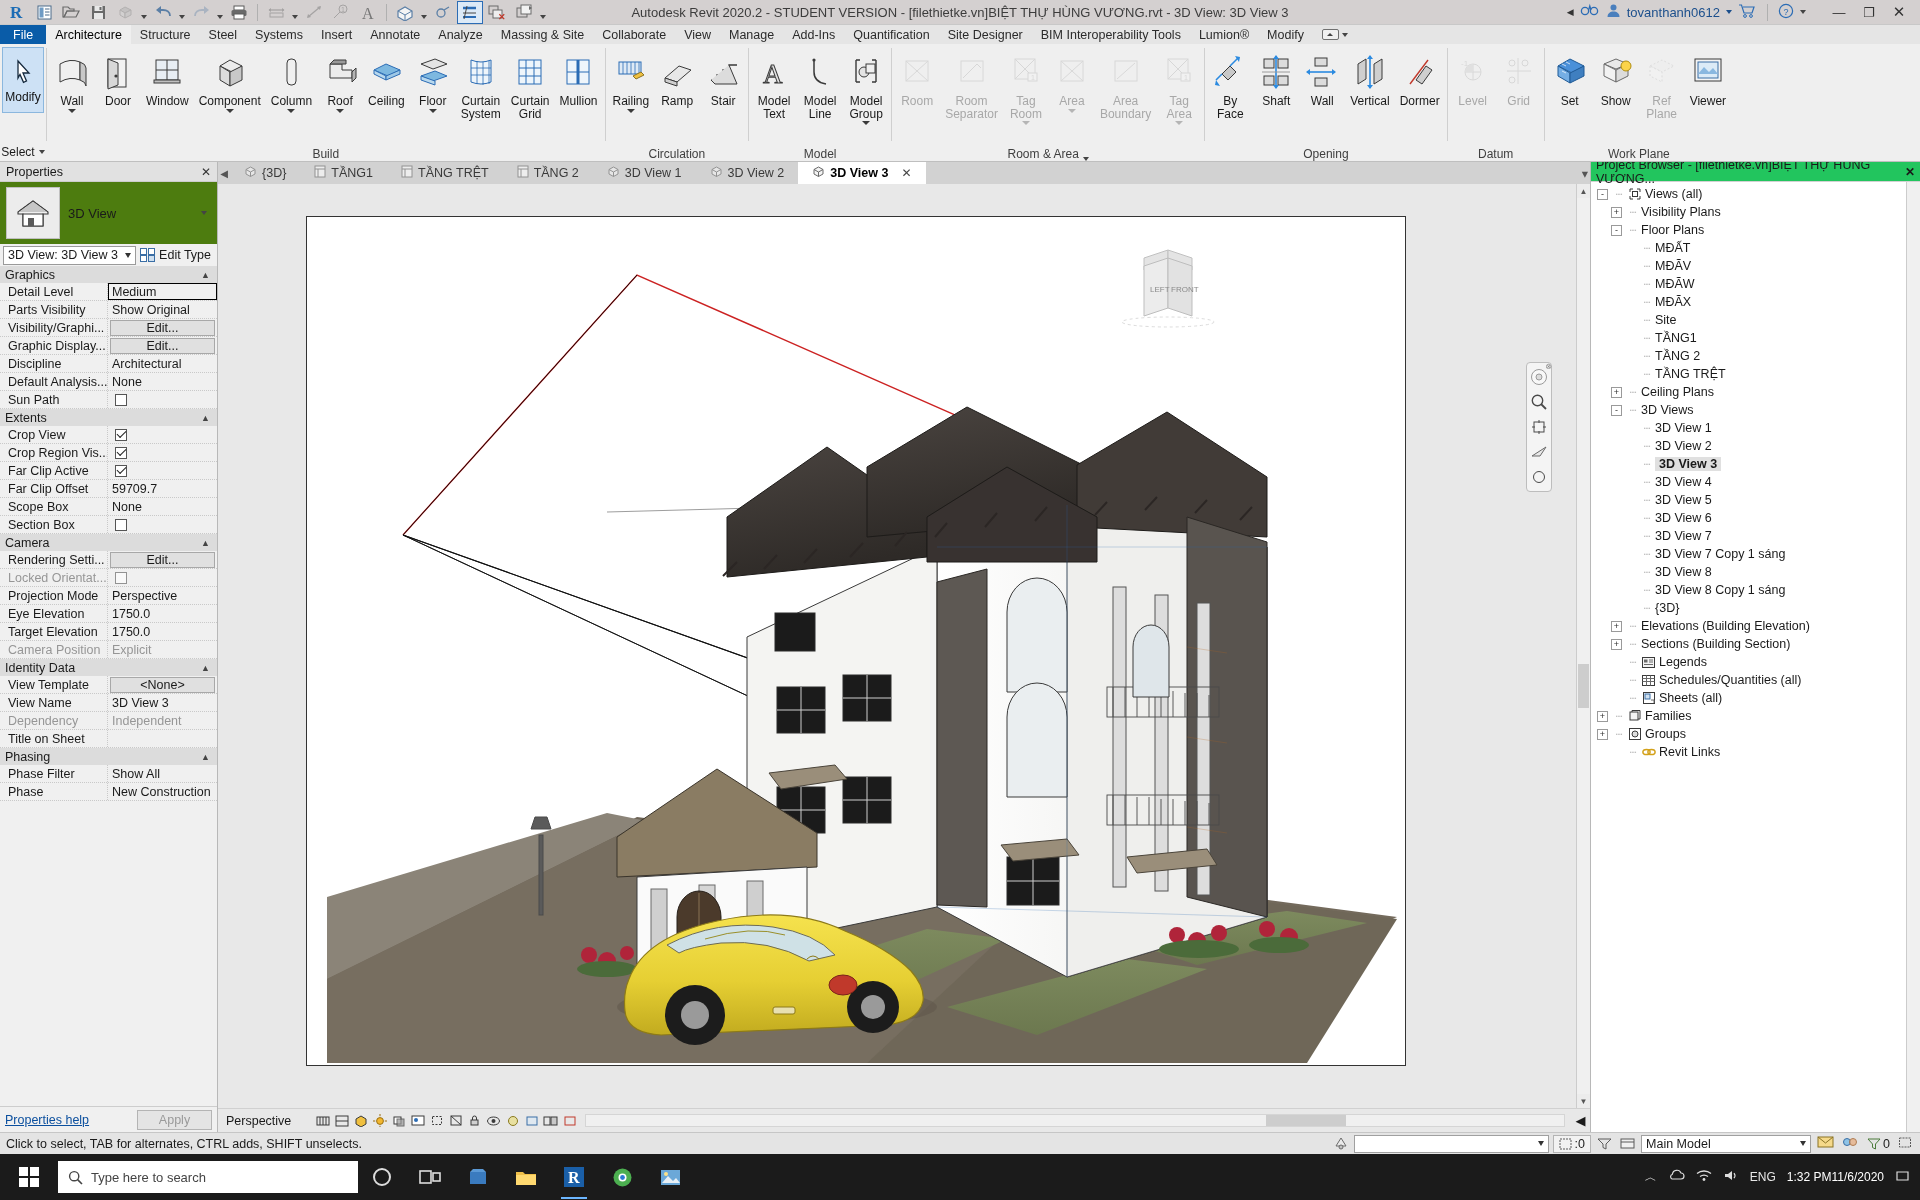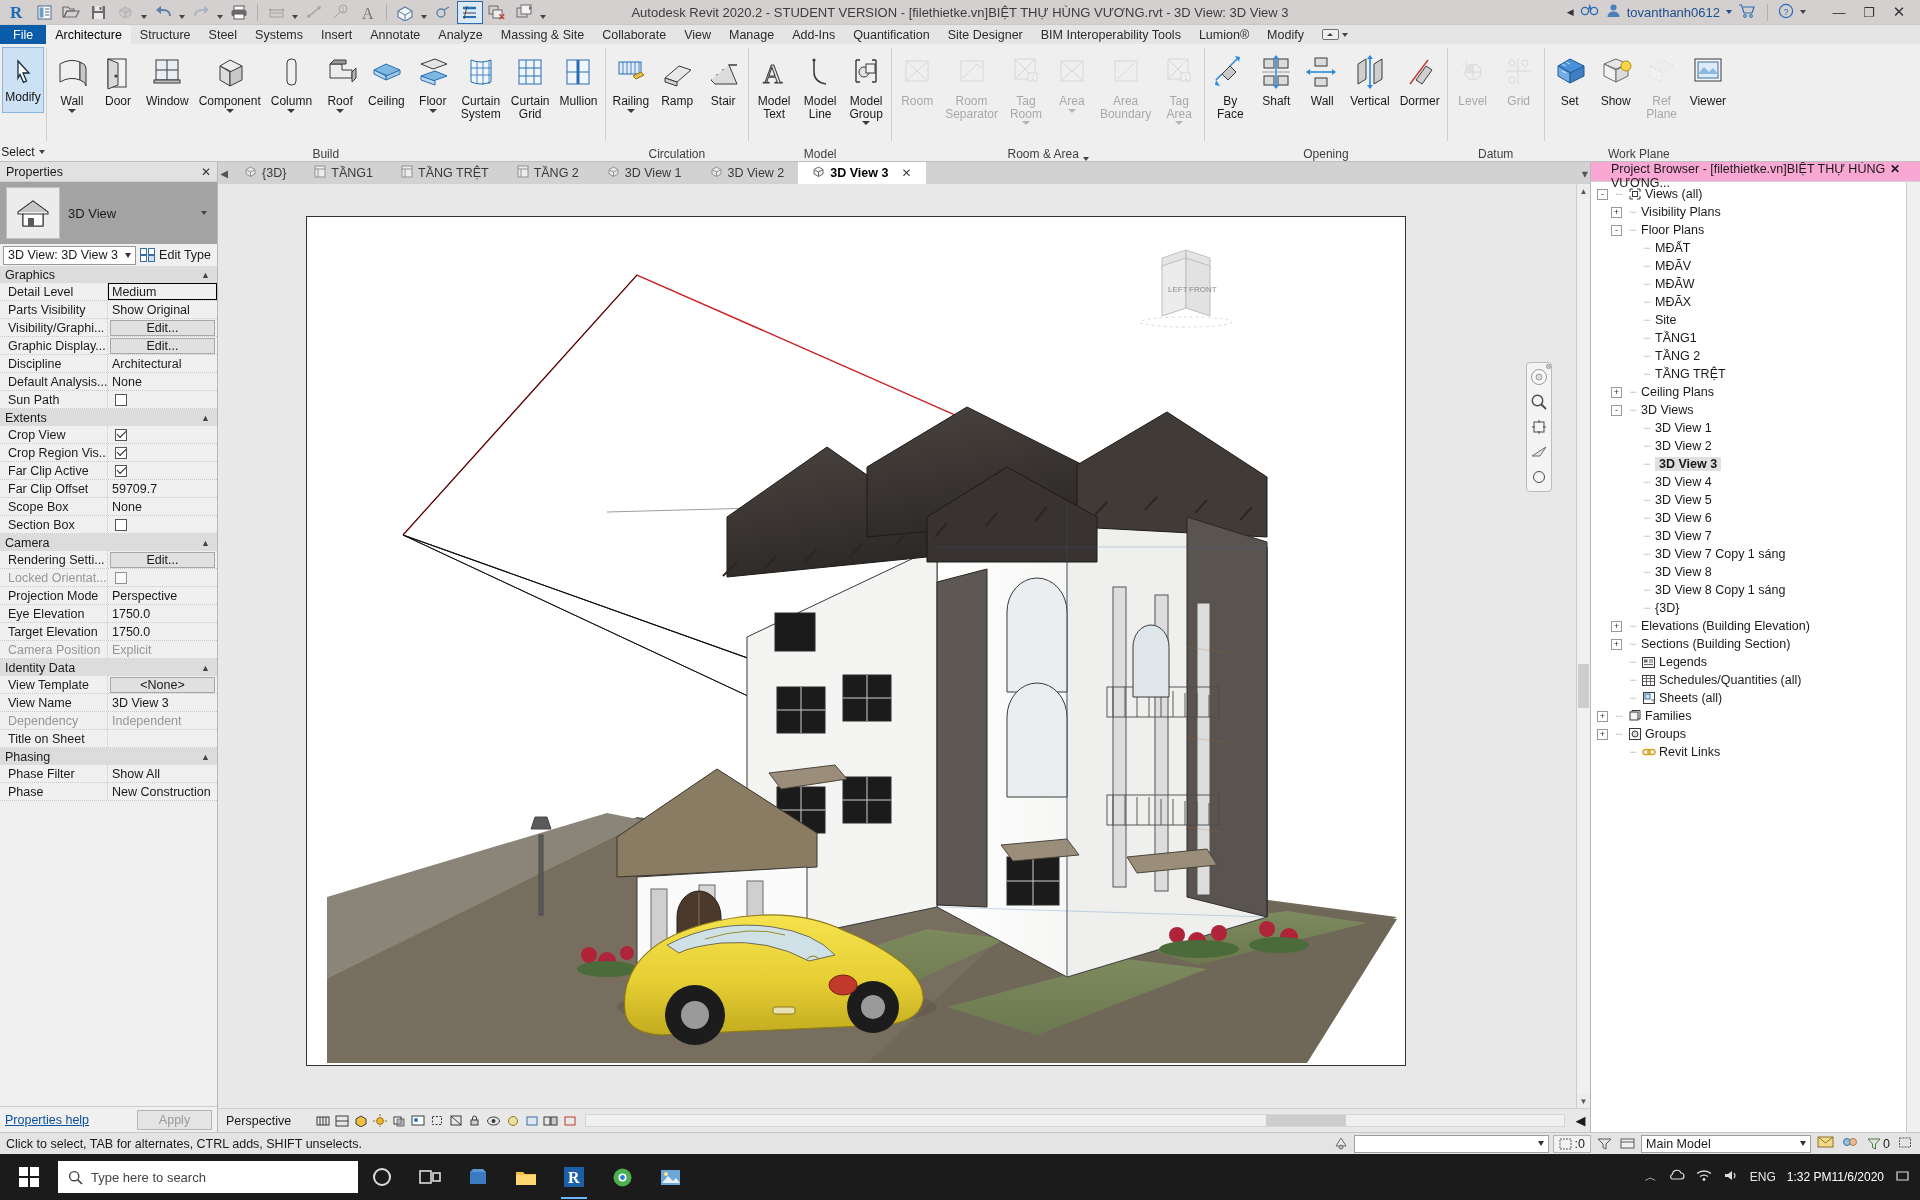--- a/index.html
+++ b/index.html
@@ -56,21 +56,21 @@
   .modify-lbl { font-size:12px; color:#111; margin-top:3px; }
   .select-row { font-size:12px; display:flex; align-items:center; gap:4px; margin-top:auto; padding-bottom:2px;}
 
   
   .mainrow { flex:1 1 auto; display:flex; min-height:0; background:#e8e8e8; }
 
   
   .props { width:218px; flex:0 0 218px; background:#f0f0f0; display:flex; flex-direction:column; border-right:1px solid #b8b8b8; }
   .props-hd { height:20px; background:#e1e1e1; display:flex; align-items:center; padding:0 6px; font-size:12.5px; color:#1a1a1a; border-bottom:1px solid #cdcdcd;}
   .props-hd .x { margin-left:auto; font-size:12px; color:#333; }
-  .props-type { height:62px; display:flex; align-items:center; gap:8px; padding:5px 6px; background:#a3a3a3; }
+  .props-type { height:62px; display:flex; align-items:center; gap:8px; padding:5px 6px; background:#4d7c0f; }
   .type-thumb { width:54px; height:52px; border:1px solid #c0c0c0; background:#ececec; display:flex; align-items:center; justify-content:center; }
   .type-name { font-size:13px; color:#1a1a1a; }
   .props-caret { margin-left:auto; width:14px; display:flex; align-items:center; justify-content:center; }
   .props-sel { height:22px; display:flex; align-items:center; gap:4px; padding:0 3px; }
   .sel-box { flex:1; height:19px; border:1px solid #9a9a9a; background:#fff; display:flex; align-items:center; padding:0 4px; font-size:12.5px; position:relative;}
   .sel-box .v { margin-left:auto; border-left:3.5px solid transparent; border-right:3.5px solid transparent; border-top:5px solid #333; }
   .edittype { display:flex; align-items:center; gap:3px; font-size:12.5px; color:#1a1a1a; padding-right:3px; }
   .ptable { flex:1; overflow:hidden; font-size:12.5px; }
   .pgroup { background:#dcdcdc; height:17px; display:flex; align-items:center; padding:0 0 0 5px; font-weight:normal; position:relative;}
   .pgroup .arr { margin-left:auto; margin-right:7px; color:#444; font-size:9px; }
@@ -90,37 +90,37 @@
   .center { flex:1 1 auto; display:flex; flex-direction:column; min-width:0; background:#e8e8e8;}
   .viewtabs { height:22px; background:#d2d2d2; display:flex; align-items:stretch; font-size:12.5px; }
   .vt-scroll { width:12px; display:flex; align-items:center; justify-content:center; color:#555; font-size:10px;}
   .vtab { display:flex; align-items:center; gap:5px; padding:0 14px; color:#3a3a3a; }
   .vtab.active { background:#fff; color:#000; font-weight:bold; }
   .vtab .cls { margin-left:8px; font-size:12px; color:#444; font-weight:normal;}
   .vt-end { margin-left:auto; display:flex; align-items:center; padding-right:2px; color:#555; }
   .canvaswrap { flex:1; position:relative; background:#e8e8e8; display:flex; min-height:0;}
   .canvas { flex:1; position:relative; overflow:hidden; }
   .paper { position:absolute; left:88px; top:32px; width:1100px; height:850px; background:#fff; border:1px solid #333; }
-  .vcube { position:absolute; right:330px; top:58px; }
+  .vcube { position:absolute; right:348px; top:58px; }
   .navbar { position:absolute; right:24px; top:178px; width:26px; background:#f4f4f4; border:1px solid #bdbdbd; border-radius:4px; display:flex; flex-direction:column; align-items:center; padding:4px 0; gap:5px;}
   .navbar .nb { width:20px; height:20px; display:flex; align-items:center; justify-content:center;}
   .nb-close { position:absolute; right:-1px; top:-1px; font-size:8px; color:#888; }
   .scroll-v { width:14px; background:#f0f0f0; border-left:1px solid #ccc; position:relative; }
   .scroll-v .thumb { position:absolute; left:1px; right:1px; top:480px; height:44px; background:#cdcdcd; }
   .scroll-v .up, .scroll-v .dn { position:absolute; left:0; right:0; height:14px; display:flex; align-items:center; justify-content:center; font-size:8px; color:#555; background:#ececec;}
   .scroll-v .up { top:0; } .scroll-v .dn { bottom:0; }
   .vctrl { height:24px; background:#e8e8e8; display:flex; align-items:center; gap:0; padding-left:8px; border-top:1px solid #d0d0d0;}
   .vctrl .mode { font-size:12.5px; color:#1a1a1a; margin-right:22px; }
   .vicon { width:19px; height:19px; display:flex; align-items:center; justify-content:center; }
   .hscroll { flex:1; height:13px; margin:0 6px; background:#f0f0f0; border:1px solid #d5d5d5; position:relative; }
   .hscroll .hthumb { position:absolute; top:0; bottom:0; left:680px; width:80px; background:#cdcdcd; }
 
   
   .browser { width:330px; flex:0 0 330px; background:#fff; display:flex; flex-direction:column; border-left:1px solid #b8b8b8;}
-  .br-hd { height:20px; background:#f9a8d4; display:flex; padding:0 20px; font-size:12.5px; border-bottom:1px solid #d2d2d2;}
+  .br-hd { height:20px; background:#22c55e; display:flex; align-items:center; padding:0 5px; font-size:12.5px; border-bottom:1px solid #d2d2d2;}
   .br-hd .x { margin-left:auto; font-weight:bold; font-size:12px;}
   .br-tree { flex:1; overflow:hidden; padding-top:3px; font-size:12.5px; position:relative;}
   .tnode { height:18px; display:flex; align-items:center; white-space:nowrap; }
   .tnode .exp { width:11px; height:11px; border:1px solid #9a9a9a; background:#fff; display:flex; align-items:center; justify-content:center; font-size:9px; line-height:9px; color:#333; margin-right:3px; flex:0 0 11px;}
   .tnode .spacer { width:11px; flex:0 0 11px; margin-right:3px;}
   .tnode .dash { width:16px; flex:0 0 16px; color:#aaa; font-size:11px; text-align:center;}
   .tnode .lbl.sel { background:#e0e0e0; font-weight:bold; padding:0 4px; }
   .tnode .ic { width:15px; flex:0 0 15px; display:flex; align-items:center; justify-content:center; margin-right:3px;}
   .br-scroll { width:14px; background:#f0f0f0; border-left:1px solid #ccc; }
 

